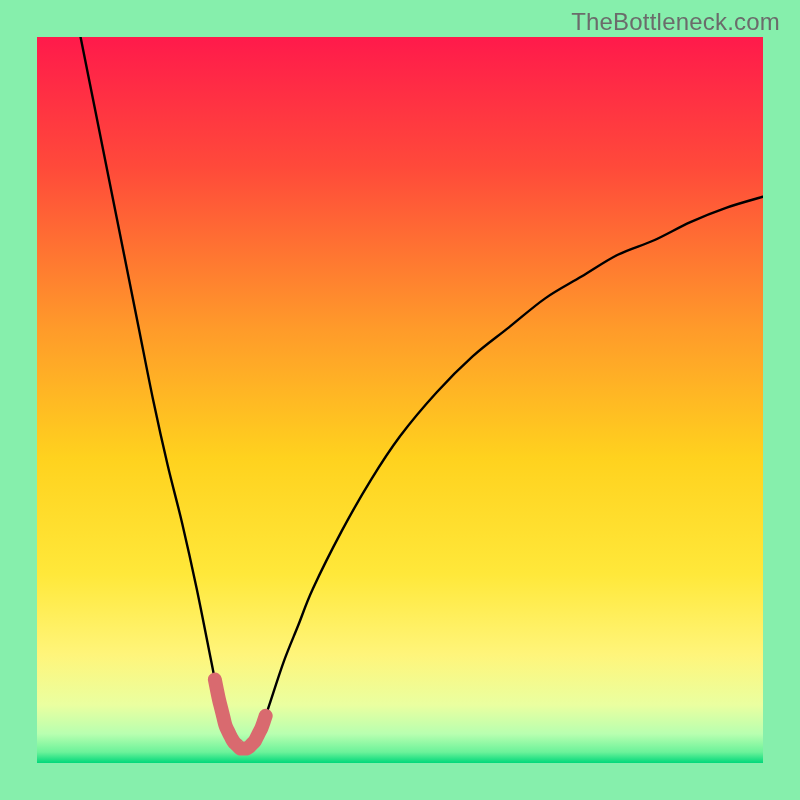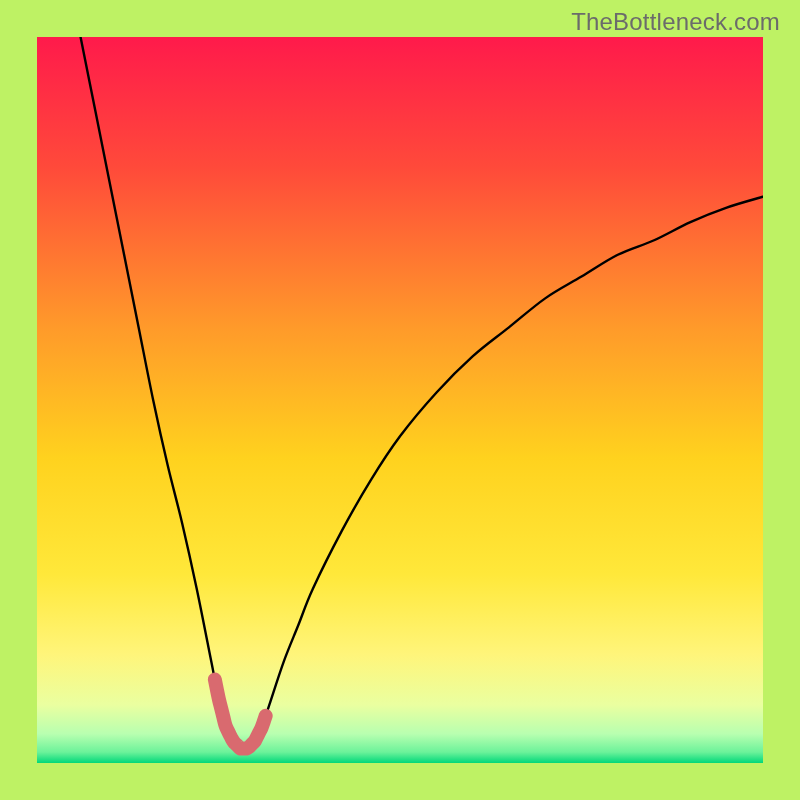--- a/index.html
+++ b/index.html
@@ -10,21 +10,21 @@
     background: #000;
     overflow: hidden;
     font-family: Arial, Helvetica, sans-serif;
   }
   .frame {
     position: absolute;
     left: 0;
     top: 0;
     width: 800px;
     height: 800px;
-    background: #bef264;
+    background: #86efac;
   }
   .plot-area {
     position: absolute;
     left: 37px;
     top: 37px;
     width: 726px;
     height: 726px;
   }
   .watermark {
     position: absolute;

